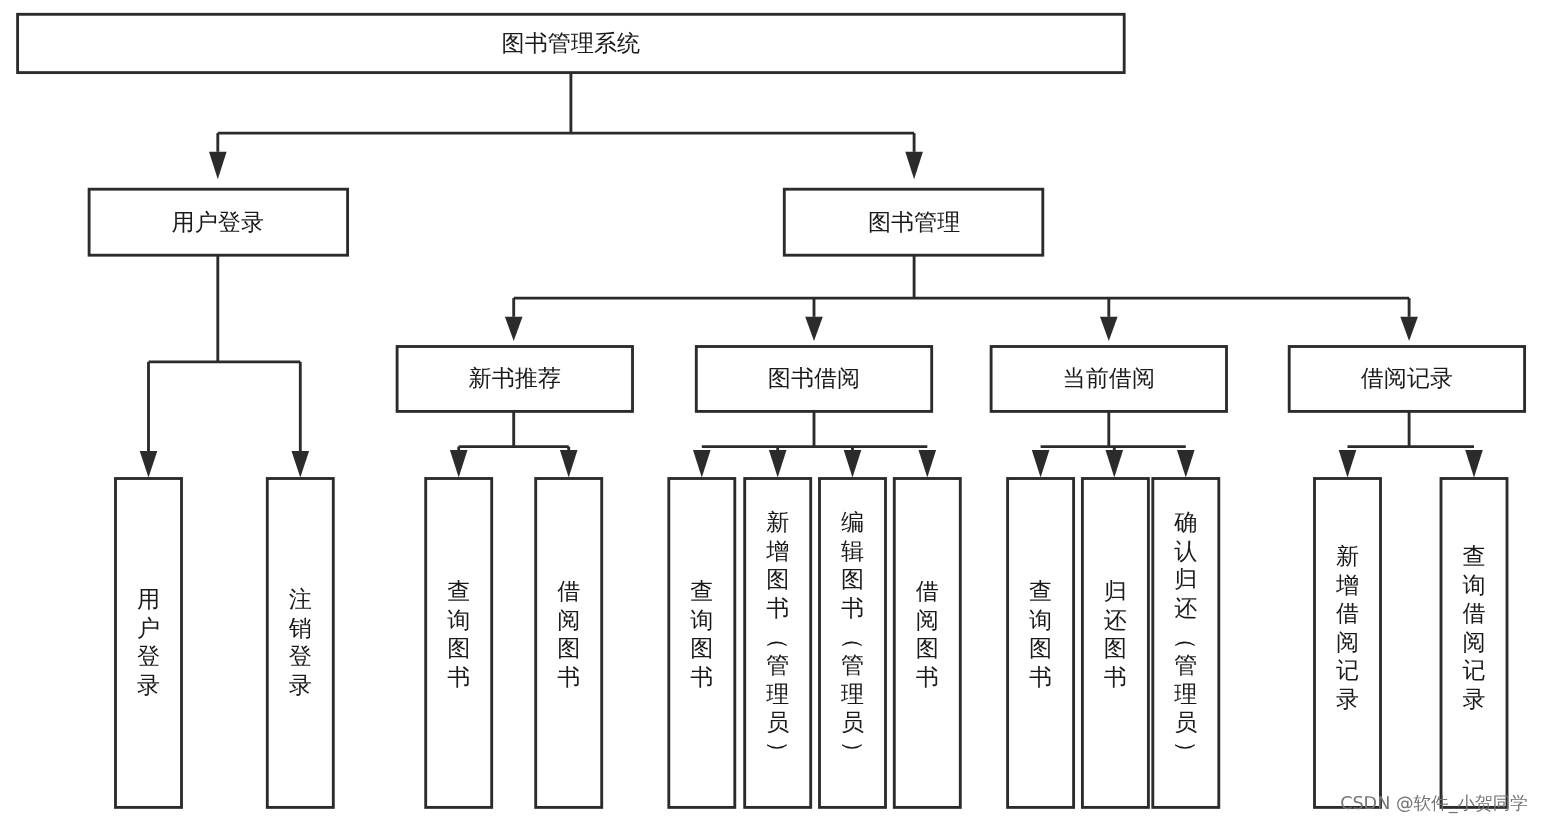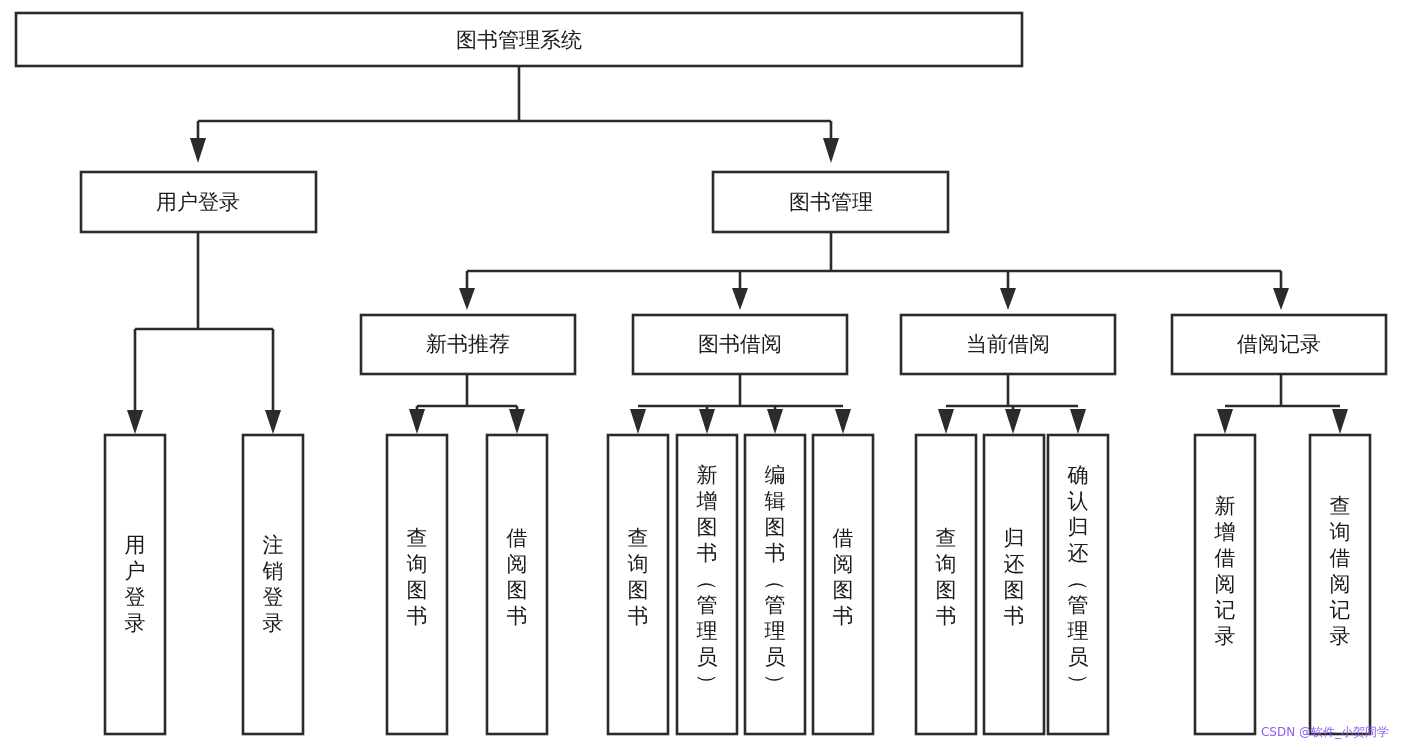--- a/index.html
+++ b/index.html
@@ -53,22 +53,22 @@
     font-size: 21px;
     fill: #1a1a1a;
     text-anchor: middle;
     dominant-baseline: middle;
   }
   .watermark-text {
     position: absolute;
     right: 16px;
     bottom: 6px;
     font-family: "DejaVu Sans", "Liberation Sans", sans-serif;
-    font-size: 12px;
-    color: #8b5cf6;
+    font-size: 16px;
+    color: #737373;
     white-space: nowrap;
     pointer-events: none;
   }
 </style>
 </head>
 <body>
 
 <div id="diagram-root">
 
   <svg id="diagram-svg" viewBox="0 0 1405 747">

